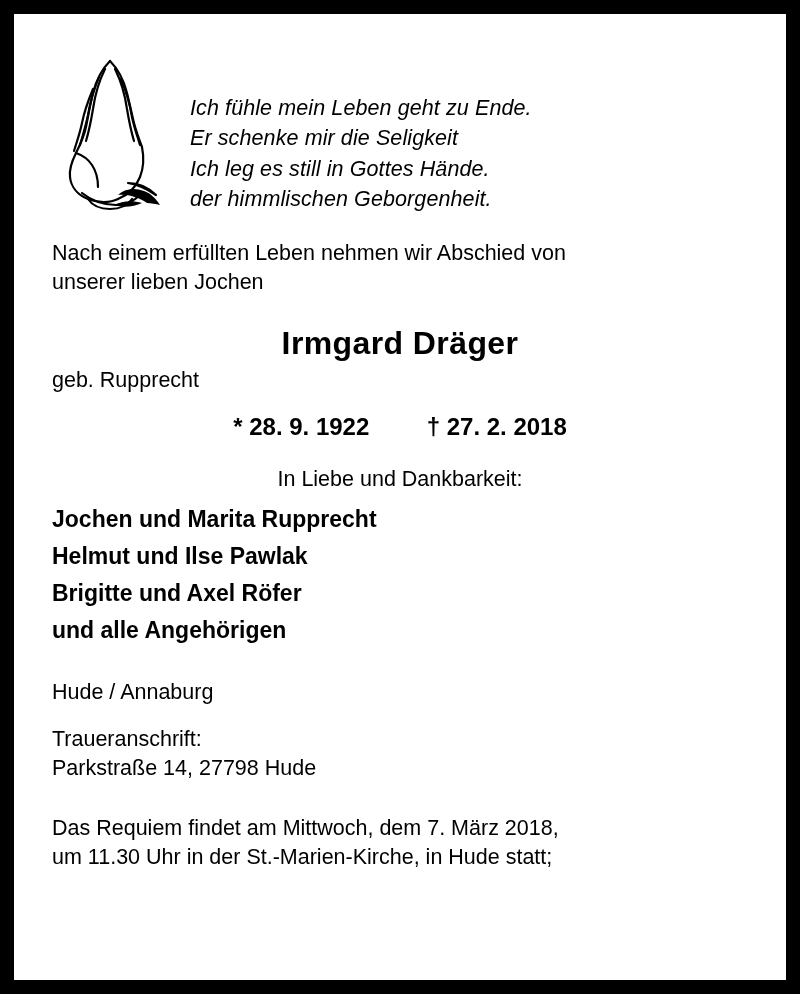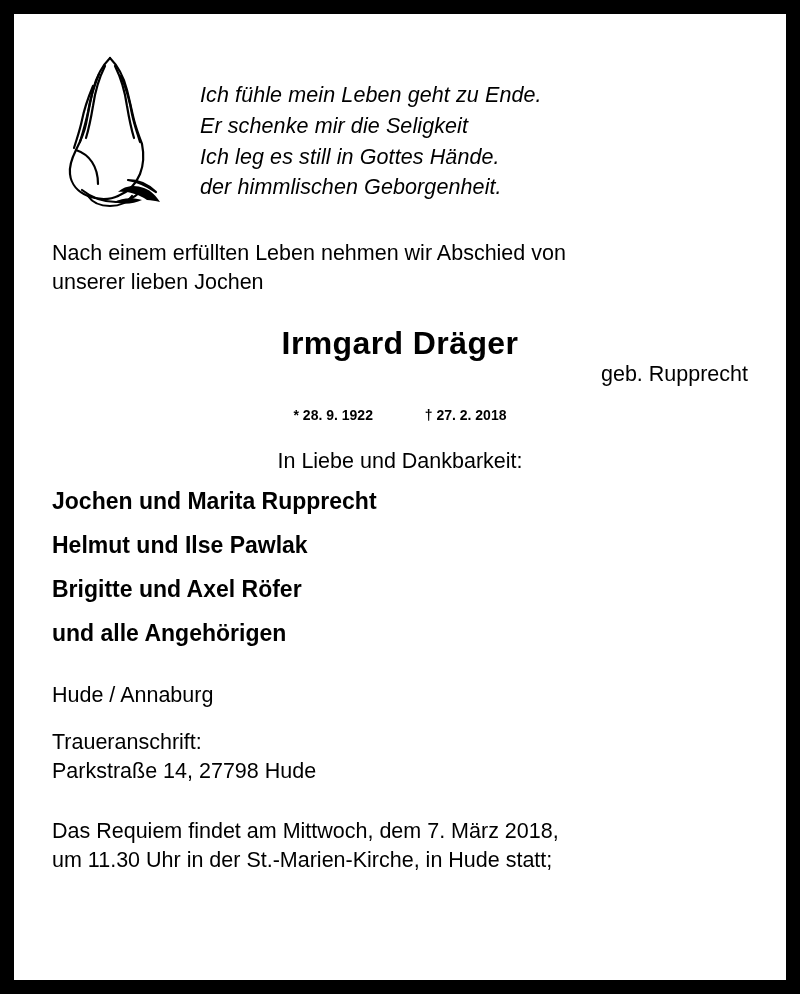--- a/index.html
+++ b/index.html
@@ -18,22 +18,21 @@
     position: relative;
     box-sizing: border-box;
     width: 800px;
     height: 994px;
     background: #ffffff;
     border: 14px solid #000000;
     padding: 26px 38px 10px 38px;
   }
   .top-section {
     display: flex;
-    align-items: center;
-    gap: 10px;
+    align-items: flex-end;
     min-height: 175px;
   }
   .praying-hands {
     width: 120px;
     height: 160px;
     flex: 0 0 120px;
     margin-top: 8px;
   }
   .praying-hands svg {
     display: block;
@@ -58,46 +57,47 @@
   .intro div { white-space: nowrap; }
 
   .name {
     text-align: center;
     font-size: 32px;
     font-weight: bold;
     letter-spacing: .4px;
     margin-top: 28px;
   }
   .maiden {
-    text-align: right;
+    text-align: left;
     font-size: 21.5px;
+    margin-top: 6px;
   }
   .dates {
     text-align: center;
-    font-size: 14px;
+    font-size: 24px;
     font-weight: bold;
     margin-top: 20px;
   }
   .dates .sep {
     display: inline-block;
     width: 44px;
   }
   .gratitude {
     text-align: center;
     font-size: 21.5px;
     margin-top: 26px;
   }
   .mourners {
     text-align: left;
     font-size: 23px;
     font-weight: bold;
     margin-top: 14px;
   }
   .mourners div {
-    margin-top: 17px;
+    margin-top: 10px;
   }
   .mourners div:first-child { margin-top: 0; }
 
   .place {
     font-size: 21.5px;
     margin-top: 36px;
   }
   .address {
     font-size: 21.5px;
     line-height: 1.32;

